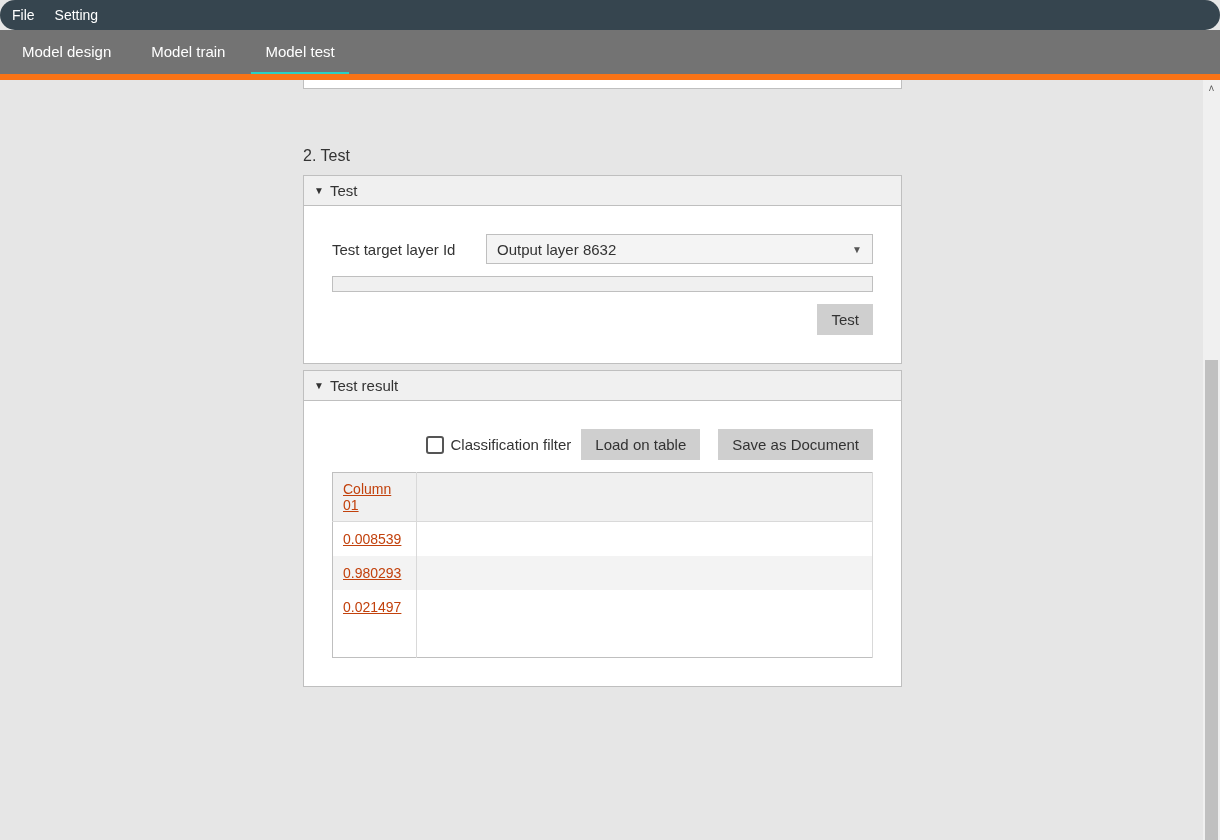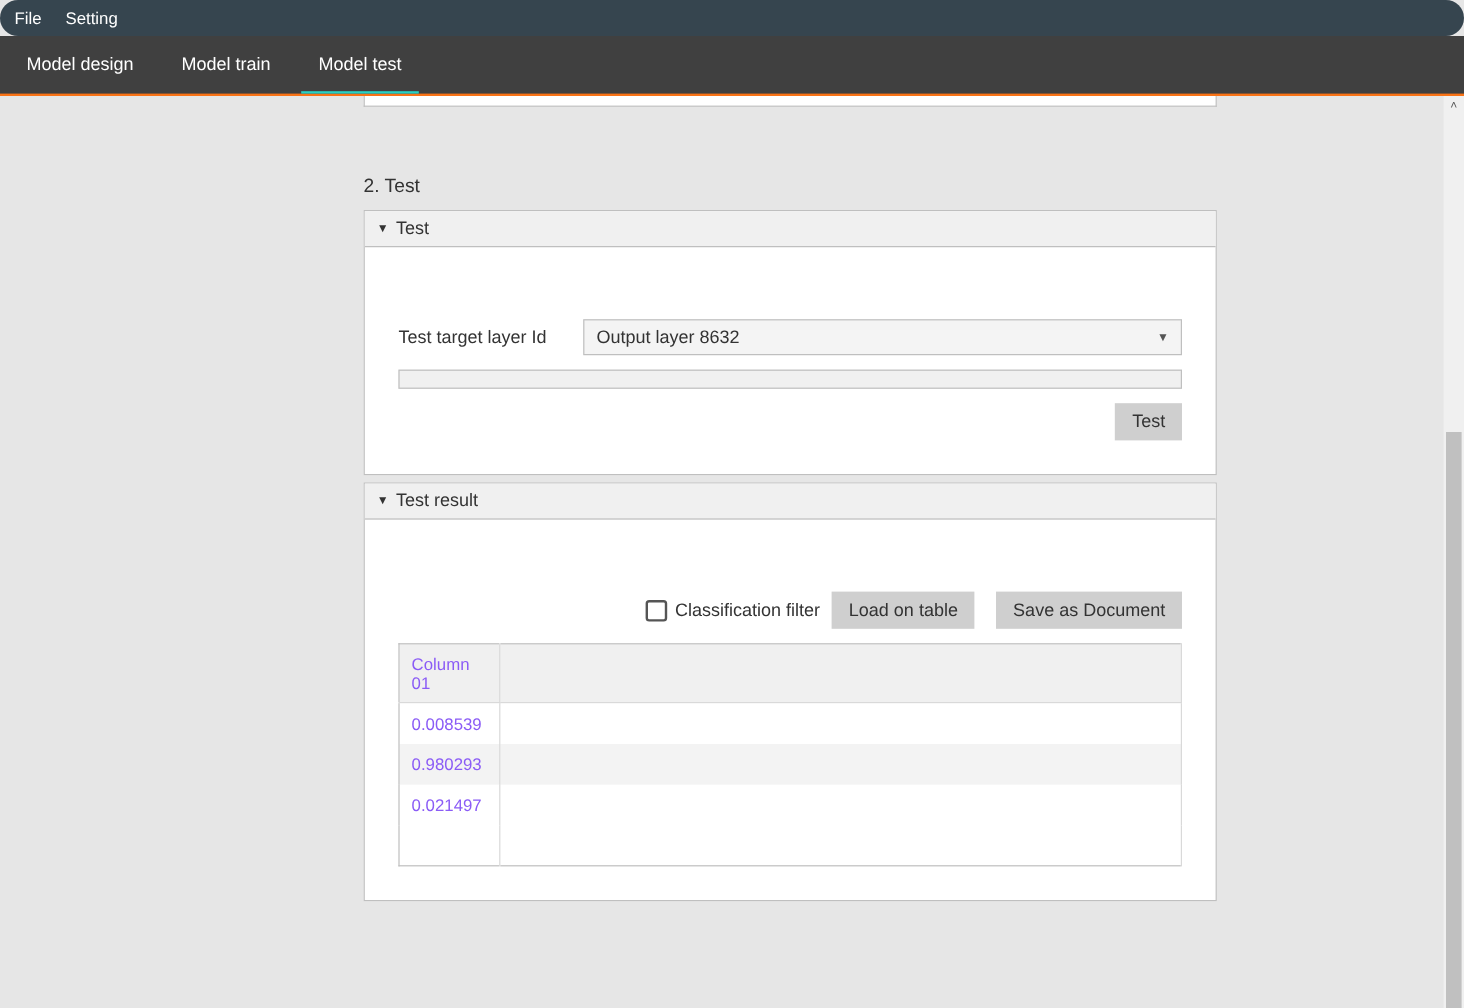--- a/index.html
+++ b/index.html
@@ -17,25 +17,25 @@
   }
   .menubar-item {
     color: #ffffff;
     font-size: 14px;
     cursor: pointer;
   }
   
   
   .tabbar {
     height: 50px;
-    background: #404040;
+    background: #737373;
     display: flex;
     align-items: stretch;
     padding: 0 8px;
-    border-bottom: 2px solid #f97316;
+    border-bottom: 6px solid #f97316;
   }
   .tab {
     color: #ffffff;
     font-size: 15px;
     padding: 0 14px;
     display: flex;
     align-items: center;
     cursor: pointer;
     border-bottom: 2px solid transparent;
   }
@@ -72,21 +72,21 @@
     top: 280px;
     height: 480px;
     background: #c0c0c0;
     border-radius: 0;
   }
   
   .content {
     position: absolute;
     left: 303px;
     top: 0;
-    width: 711px;
+    width: 599px;
   }
   
   
   .panel-stub {
     height: 9px;
     background: #ffffff;
     border: 1px solid #bfbfbf;
     border-top: none;
   }
   
@@ -110,21 +110,20 @@
     gap: 6px;
     font-size: 15px;
     color: #333;
   }
   .panel-header .caret {
     font-size: 10px;
     color: #333;
   }
   .panel-body {
     padding: 28px;
-    margin-top: 32px;
   }
   
   .form-row {
     display: flex;
     align-items: center;
     gap: 14px;
     margin-bottom: 10px;
   }
   .form-label {
     font-size: 15px;
@@ -204,21 +203,22 @@
     border: 2px solid #555;
     border-radius: 3px;
     background: #fff;
   }
   
   .result-table {
     width: 100%;
     border: 1px solid #bfbfbf;
     border-collapse: collapse;
     font-size: 14px;
-    color: #8b5cf6;
+    color: #c2410c;
+    text-decoration: underline;
   }
   .result-table th, .result-table td {
     border-right: 1px solid #d9d9d9;
     padding: 8px 10px;
     text-align: left;
     height: 34px;
   }
   .result-table th {
     background: #f0f0f0;
     font-weight: normal;

